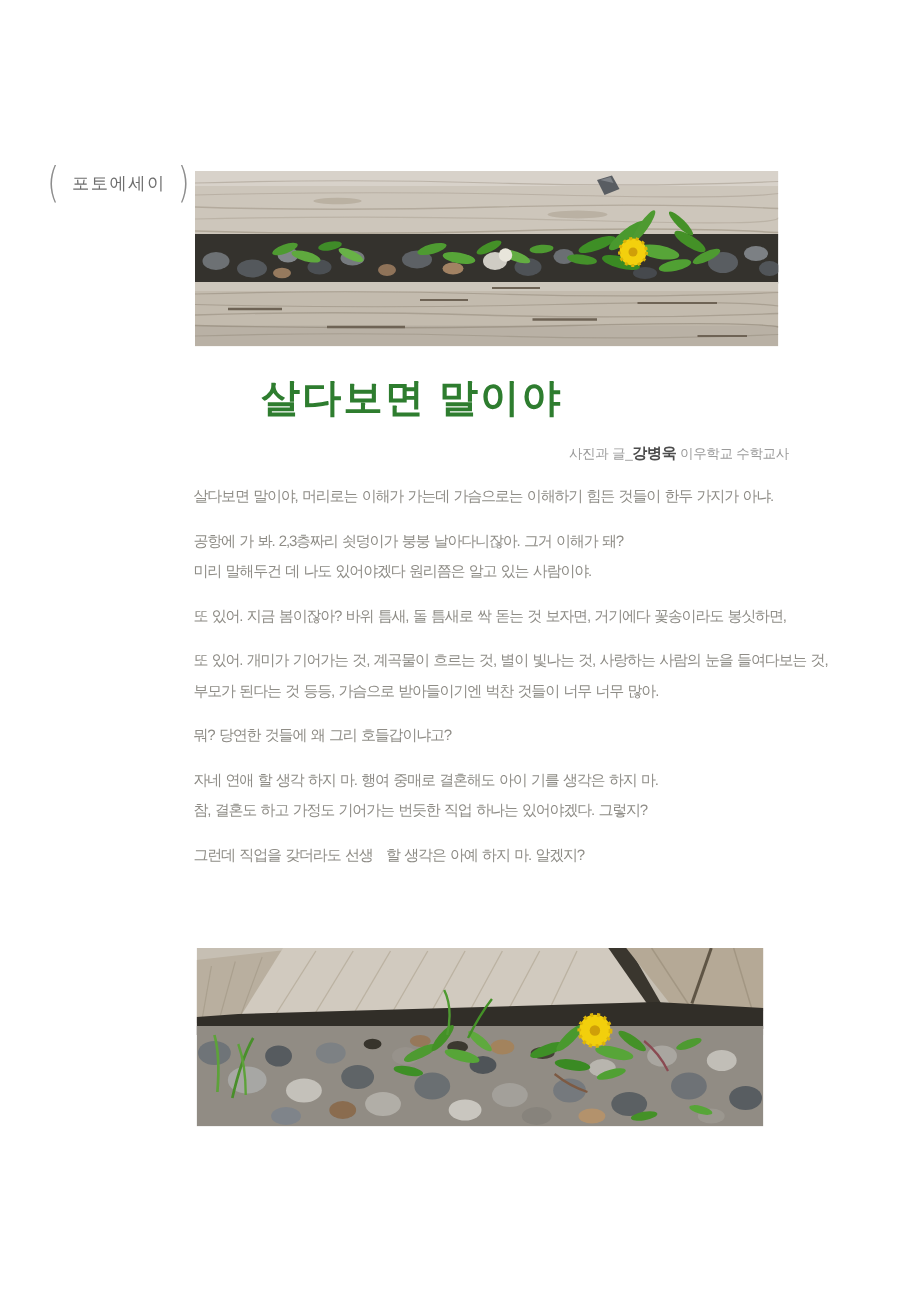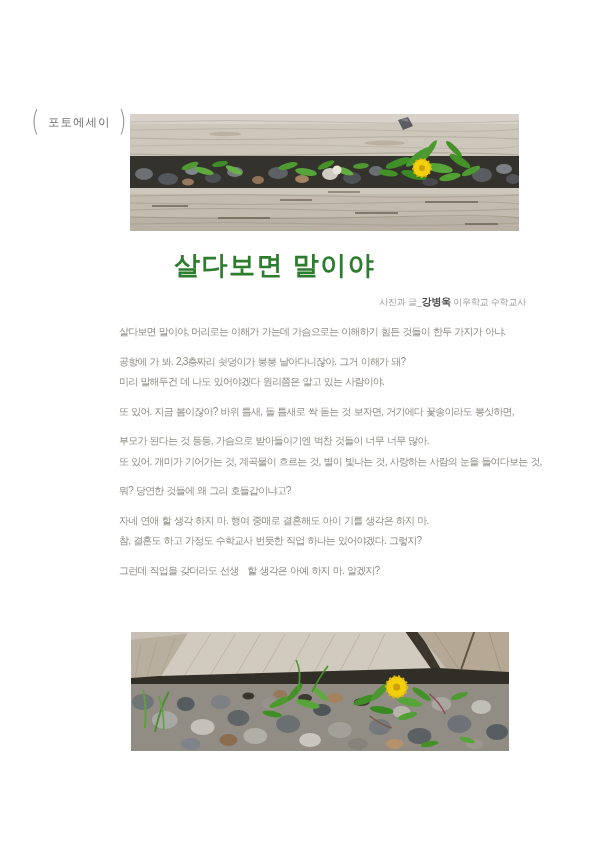--- a/index.html
+++ b/index.html
@@ -72,21 +72,21 @@
   }
   .byline .author {
     font-weight: bold;
     font-size: 10px;
     color: #4c4c4c;
   }
 
   
   .body-text {
     position: absolute;
-    left: 119px;
+    left: 129px;
     top: 322px;
     width: 370px;
   }
   .para { margin: 0 0 9px 0; }
   .body-line {
     display: block;
     font-size: 10px;
     line-height: 20.5px;
     letter-spacing: -0.8px;
     word-spacing: 1px;
@@ -201,29 +201,29 @@
       <span class="body-line">살다보면 말이야, 머리로는 이해가 가는데 가슴으로는 이해하기 힘든 것들이 한두 가지가 아냐.</span>
     </p>
     <p class="para">
       <span class="body-line">공항에 가 봐. 2,3층짜리 쇳덩이가 붕붕 날아다니잖아. 그거 이해가 돼?</span>
       <span class="body-line">미리 말해두건 데 나도 있어야겠다 원리쯤은 알고 있는 사람이야.</span>
     </p>
     <p class="para">
       <span class="body-line">또 있어. 지금 봄이잖아? 바위 틈새, 돌 틈새로 싹 돋는 것 보자면, 거기에다 꽃송이라도 봉싯하면,</span>
     </p>
     <p class="para">
+      <span class="body-line">또 있어. 개미가 기어가는 것, 계곡물이 흐르는 것, 별이 빛나는 것, 사랑하는 사람의 눈을 들여다보는 것,</span>
       <span class="body-line">부모가 된다는 것 등등, 가슴으로 받아들이기엔 벅찬 것들이 너무 너무 많아.</span>
-      <span class="body-line">또 있어. 개미가 기어가는 것, 계곡물이 흐르는 것, 별이 빛나는 것, 사랑하는 사람의 눈을 들여다보는 것,</span>
     </p>
     <p class="para">
       <span class="body-line">뭐? 당연한 것들에 왜 그리 호들갑이냐고?</span>
     </p>
     <p class="para">
       <span class="body-line">자네 연애 할 생각 하지 마. 행여 중매로 결혼해도 아이 기를 생각은 하지 마.</span>
-      <span class="body-line">참, 결혼도 하고 가정도 수학교사 번듯한 직업 하나는 있어야겠다. 그렇지?</span>
+      <span class="body-line">참, 결혼도 하고 가정도 기어가는 번듯한 직업 하나는 있어야겠다. 그렇지?</span>
     </p>
     <p class="para">
       <span class="body-line">그런데 직업을 갖더라도 선생   할 생각은 아예 하지 마. 알겠지?</span>
     </p>
   </div>
 
   <div class="photo photo-bottom">
     <svg viewBox="0 0 380 119" preserveAspectRatio="none">
       <g>
         <rect x="0" y="0" width="380" height="58" fill="#c6bfb3"></rect>

